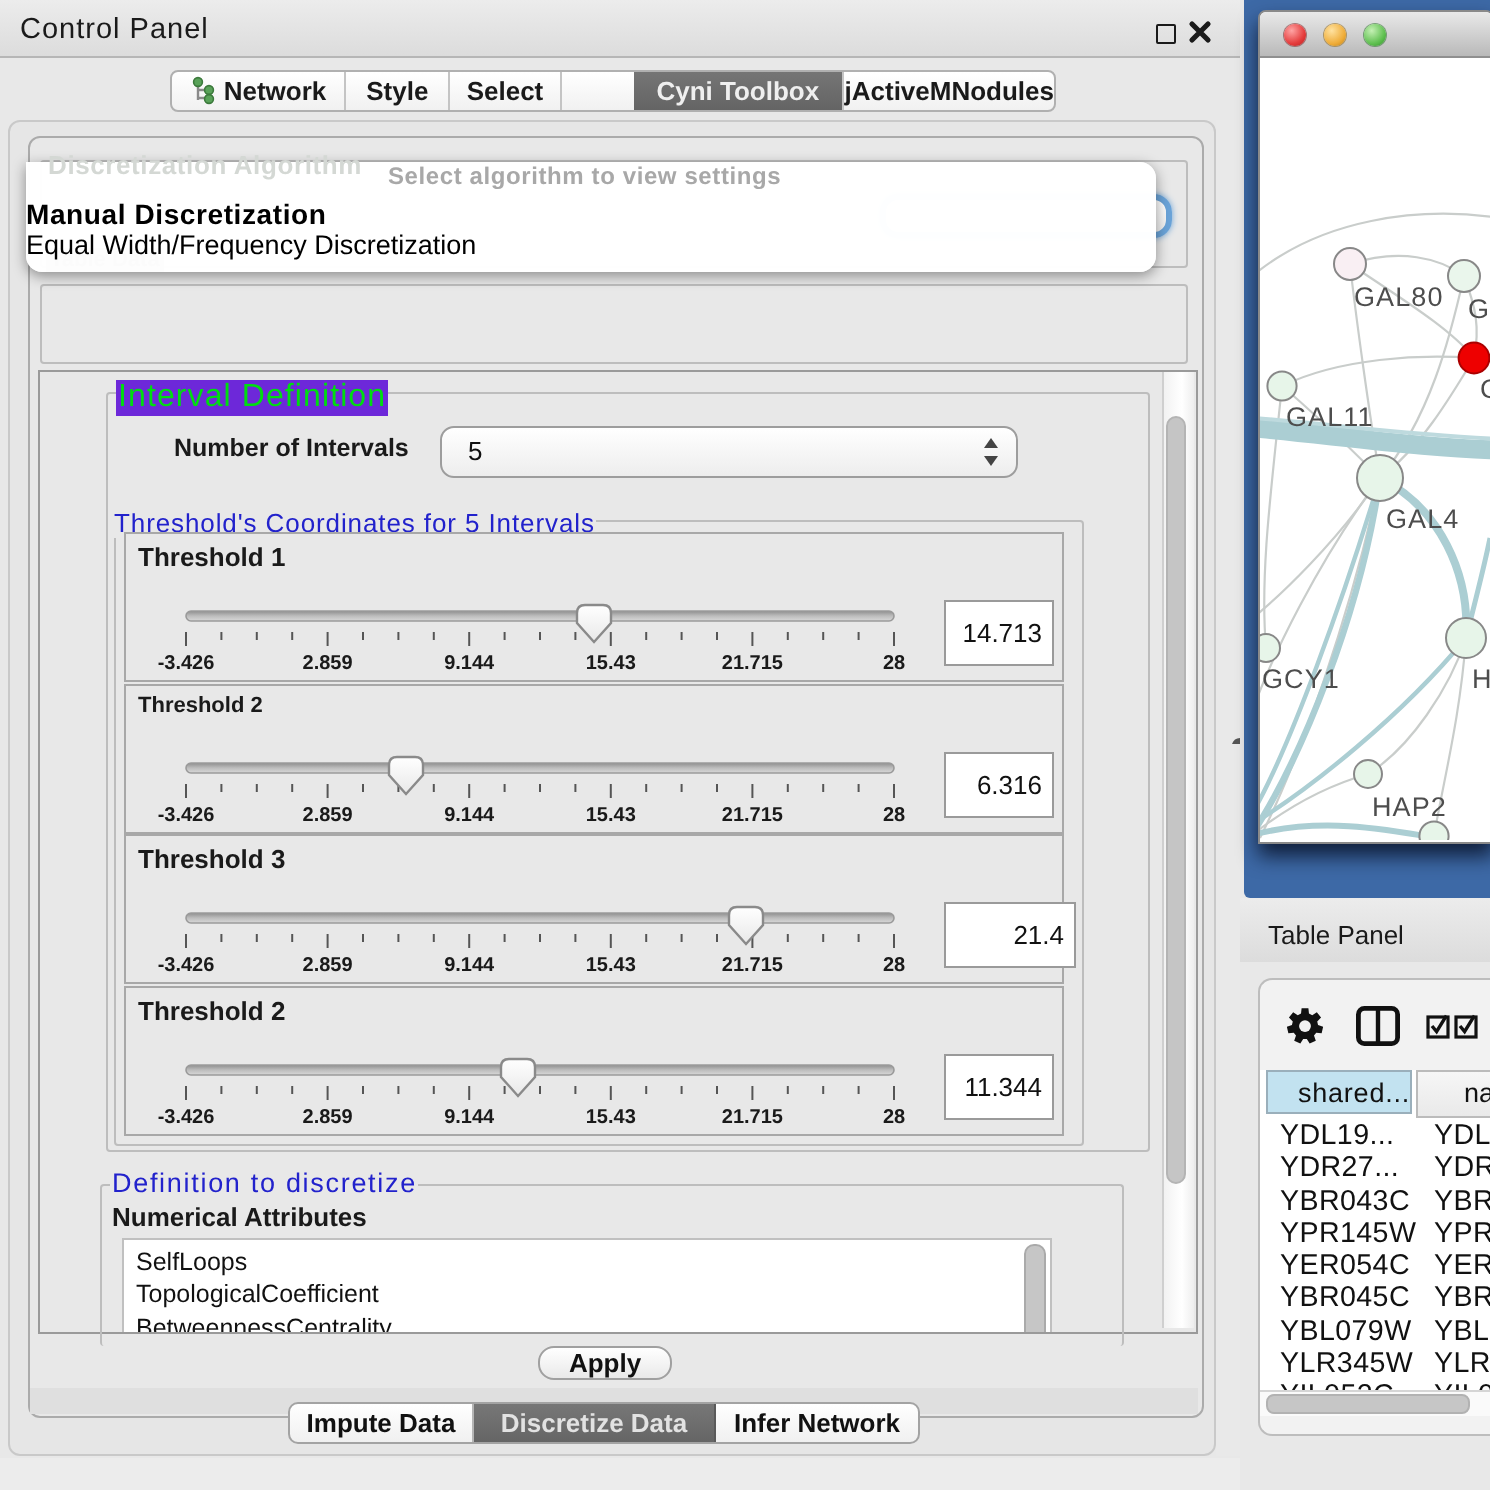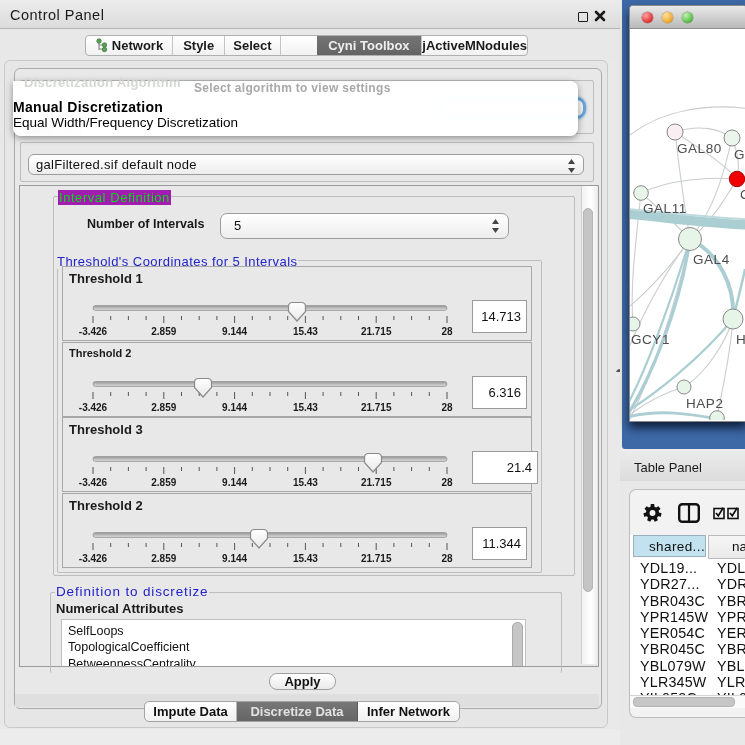--- a/index.html
+++ b/index.html
@@ -46,33 +46,25 @@
 
   <div class="abs" style="left:14px;top:68px;width:586px;height:639px;background:#e8e8e8;
       border:1px solid #ababab;border-radius:6px;"></div>
 
   <div class="abs" style="left:20px;top:80px;width:572px;height:52px;border:1px solid #bdbdbd;border-radius:2px;"></div>
 
   <div class="abs" style="left:440px;top:97px;width:140px;height:16px;border:3px solid #6aa3d8;border-radius:9px;background:linear-gradient(#fff,#eee);box-shadow:0 0 3px #6aa3d8;"></div>
 
   <div class="abs" style="left:20px;top:142px;width:572px;height:38px;border:1px solid #bdbdbd;border-radius:2px;"></div>
   <div class="abs" style="left:23px;top:124px;font-size:11px;font-weight:bold;color:#1a1a1a;background:#737373;padding:0 2px;">Table Data</div>
-  <div class="abs" style="left:28px;top:154px;width:554px;height:19px;border:1px solid #9d9d9d;border-radius:6px;
-      background:linear-gradient(#ffffff,#ededed);box-shadow:inset 0 1px 0 #fff;">
-    <div class="abs" style="left:7px;top:2px;font-size:13px;letter-spacing:0.3px;color:#111;">galFiltered.sif default node</div>
-    <svg class="abs" style="right:7px;top:3px;" width="9" height="16" viewBox="0 0 9 16">
-      <path d="M4.5 1 L8 6 L1 6 Z" fill="#444"></path>
-        <path d="M4.5 15 L1 10 L8 10 Z" fill="#444"></path>
-    </svg>
-  </div>
 
   <div class="abs" style="left:19px;top:185px;width:578px;height:480px;border:1px solid #9a9a9a;background:#e8e8e8;"></div>
 
   <div class="abs" style="left:53px;top:196px;width:520px;height:378px;border:1px solid #bdbdbd;border-radius:2px;"></div>
-  <div class="abs" style="left:58px;top:190px;font-size:13px;letter-spacing:0.55px;color:#00dd11;background:#a21caf;padding:0 1px;">Interval Definition</div>
+  <div class="abs" style="left:58px;top:190px;font-size:16px;letter-spacing:0.55px;color:#00dd11;background:#6d28d9;padding:0 1px;">Interval Definition</div>
 
   <div class="abs" style="left:87px;top:217px;font-size:12.5px;font-weight:bold;color:#1a1a1a;">Number of Intervals</div>
   <div class="abs" style="left:220px;top:213px;width:287px;height:24px;border:1px solid #9d9d9d;border-radius:7px;
       background:linear-gradient(#ffffff,#ededed);">
     <div class="abs" style="left:13px;top:4px;font-size:13px;color:#111;">5</div>
     <svg class="abs" style="right:8px;top:4px;" width="9" height="16" viewBox="0 0 9 16">
       <path d="M4.5 1 L8 6 L1 6 Z" fill="#444"></path>
         <path d="M4.5 15 L1 10 L8 10 Z" fill="#444"></path>
     </svg>
   </div>

